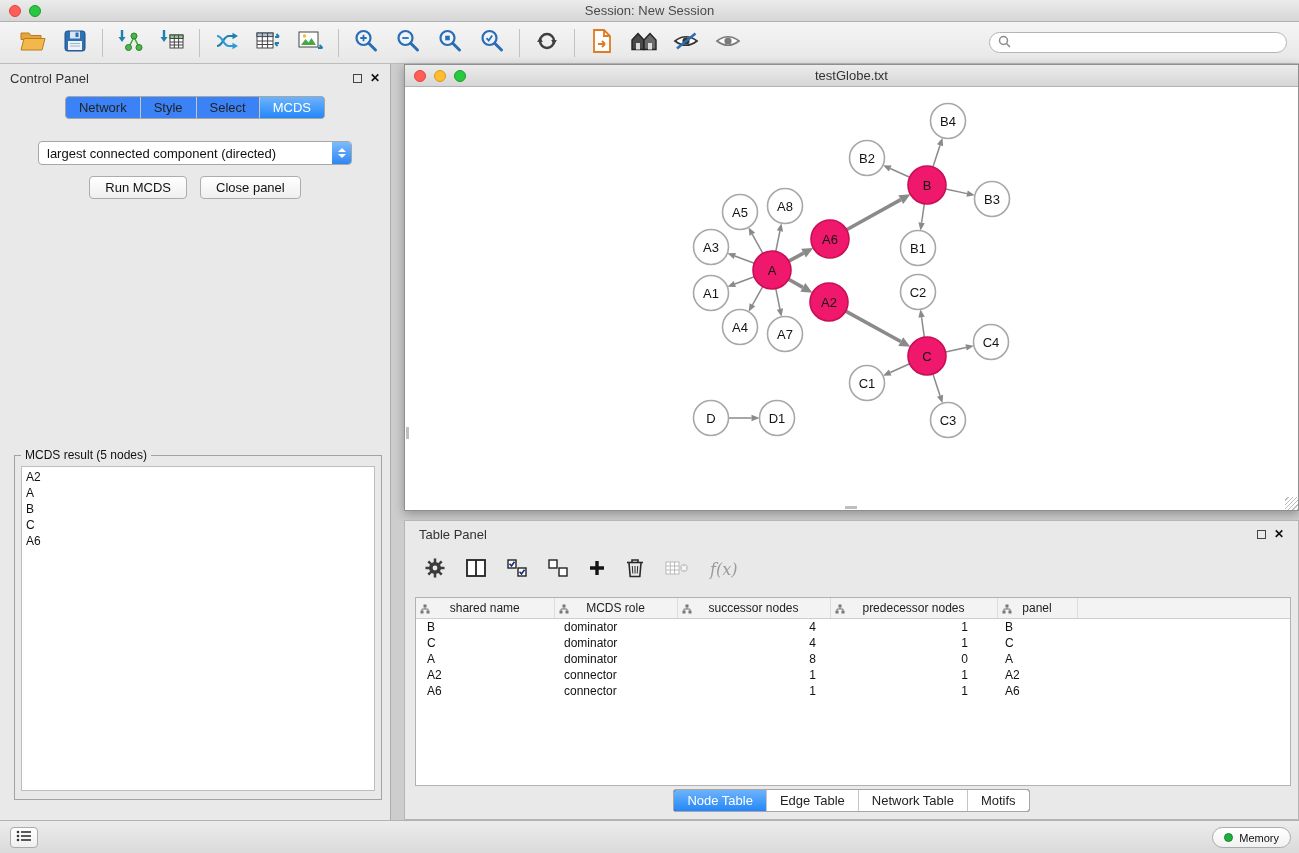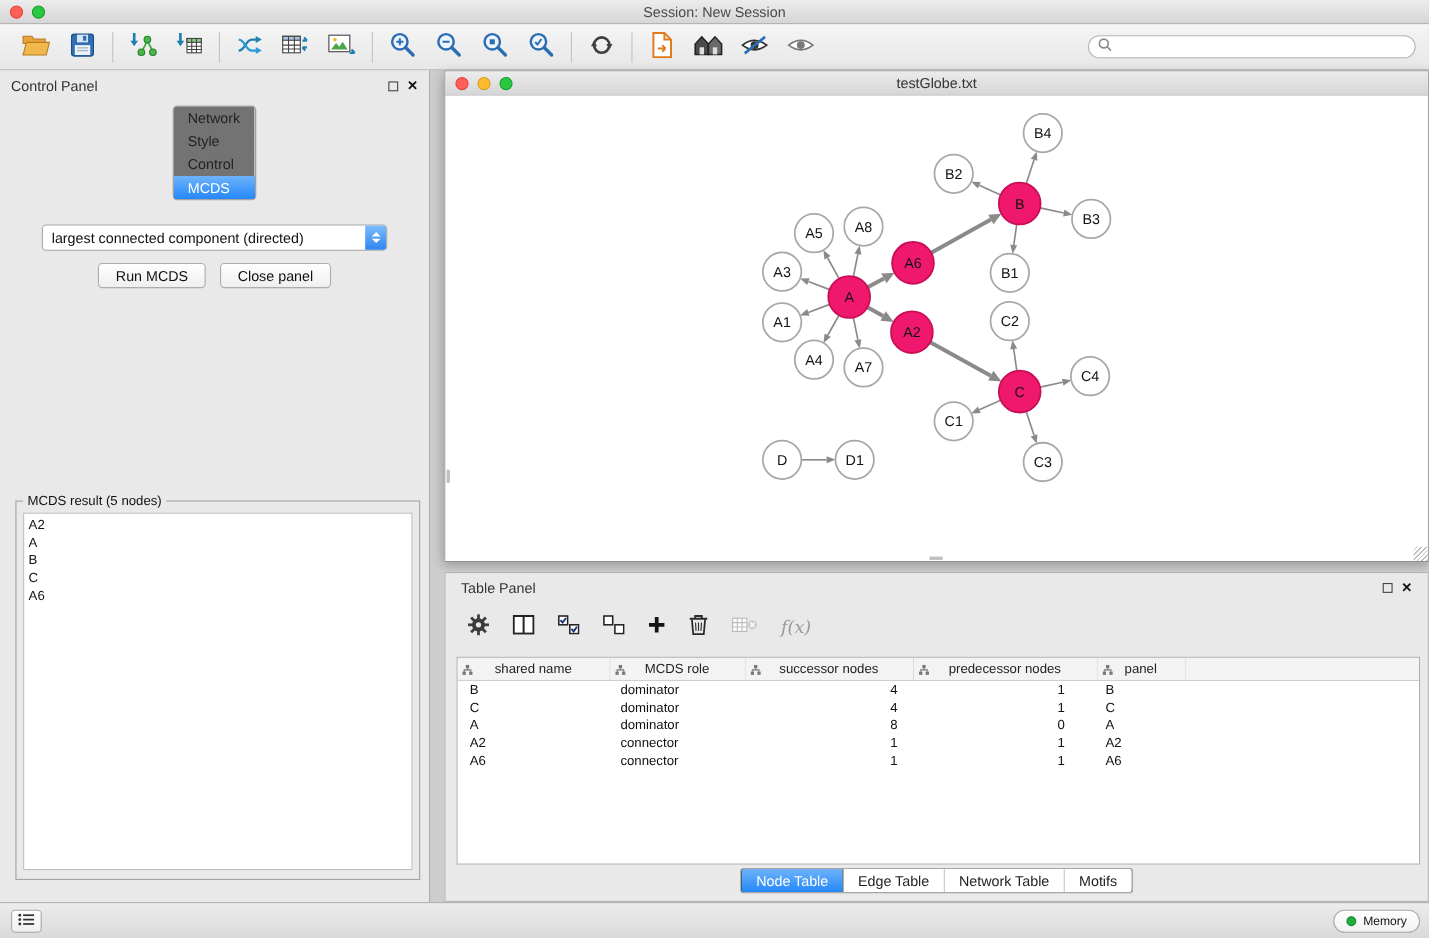--- a/index.html
+++ b/index.html
@@ -34,22 +34,22 @@
 
   
   .control-panel { position:absolute; left:0; top:0; width:391px; height:756px;
     background:#e9e9e9; border-right:1px solid #ababab; }
   .panel-head { height:28px; display:flex; align-items:center; padding:0 10px; }
   .panel-title { font-size:13px; color:#333; }
   .panel-btns { margin-left:auto; display:flex; gap:8px; align-items:center; }
   .float-btn { width:9px; height:9px; border:1.5px solid #444; display:inline-block; }
   .close-btn { font-size:12px; font-weight:bold; color:#111; line-height:10px; }
 
-  .seg-tabs { display:flex; background:#737373; border:1px solid #a6a6a6; border-radius:4px;
-    overflow:hidden; font-size:13px; width:max-content; margin:4px auto 0;flex-direction:column; }
+  .seg-tabs { display:flex; background:#3b82f6; border:1px solid #a6a6a6; border-radius:4px;
+    overflow:hidden; font-size:13px; width:max-content; margin:4px auto 0; }
   .seg { padding:3px 13px; border-right:1px solid #c6c6c6; color:#222; white-space:nowrap; }
   .seg:last-child { border-right:none; }
   .seg.active { background:linear-gradient(#6db3fb,#2487f8); color:#fff; }
 
   .opt-label { text-align:center; font-size:13px; color:#111; margin-top:20px; }
   .dropdown { width:314px; height:24px; margin:22px auto 0; background:#fff;
     border:1px solid #a7a7a7; border-radius:4px; display:flex; align-items:center; position:relative; }
   .dd-text { font-size:13px; color:#111; padding-left:8px; flex:1; white-space:nowrap; overflow:hidden; }
   .dd-stepper { width:19px; height:22px; border-radius:0 3px 3px 0;
     background:linear-gradient(#7cbbfd,#2e86f3); display:flex; flex-direction:column;
@@ -289,21 +289,21 @@
       <div class="panel-head">
         <span class="panel-title">Control Panel</span>
         <span class="panel-btns">
           <span class="float-btn"></span>
           <span class="close-btn">✕</span>
         </span>
       </div>
       <div class="seg-tabs">
         <div class="seg">Network</div>
         <div class="seg">Style</div>
-        <div class="seg">Control</div>
+        <div class="seg">Select</div>
         <div class="seg active">MCDS</div>
       </div>
       <div class="dropdown">
         <span class="dd-text">largest connected component (directed)</span>
         <span class="dd-stepper">
           <span class="tri up"></span>
             <span class="tri down"></span>
         </span>
       </div>
       <div class="btn-row">

